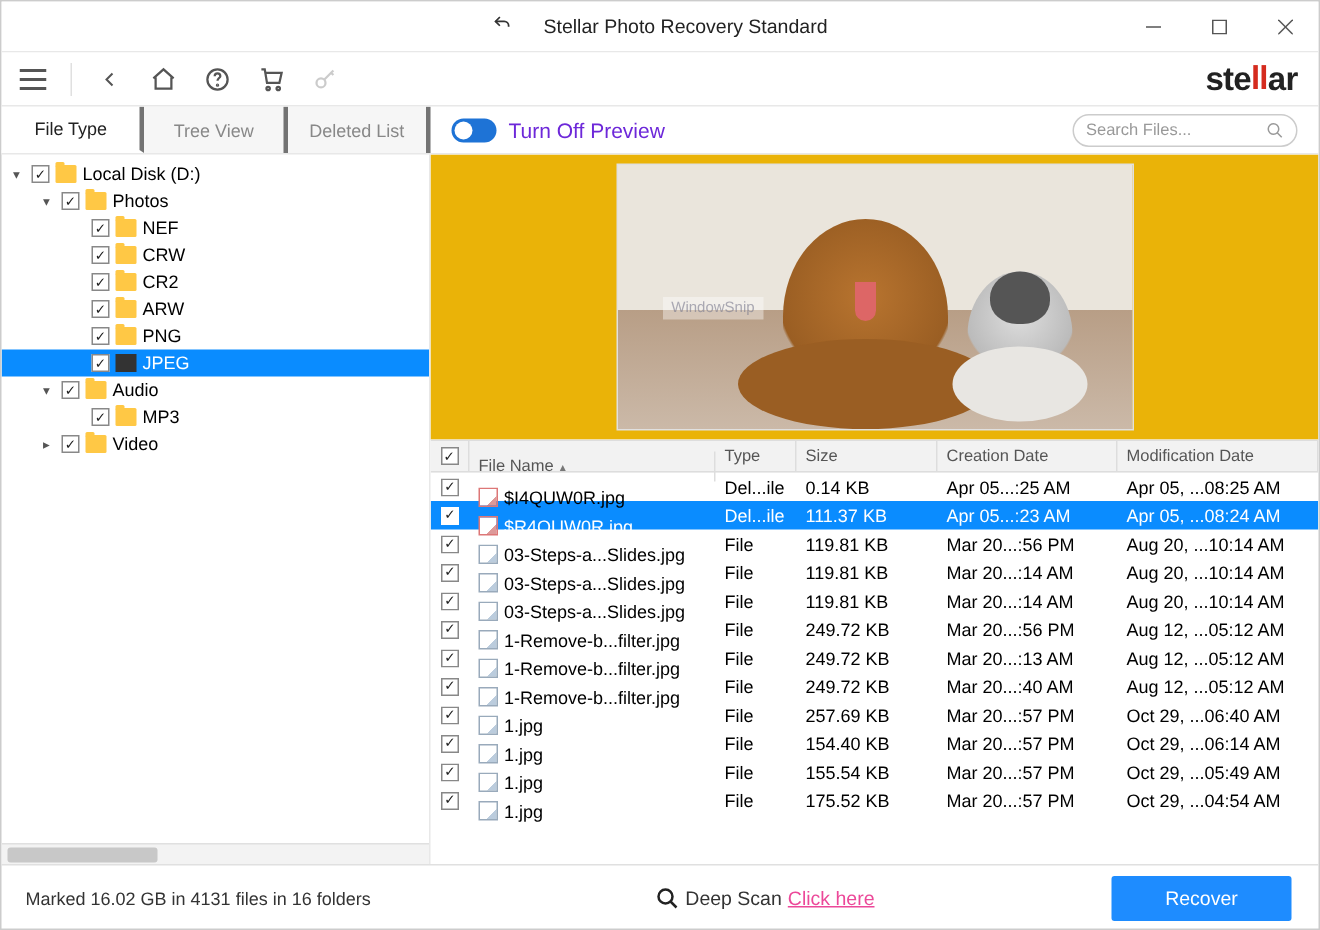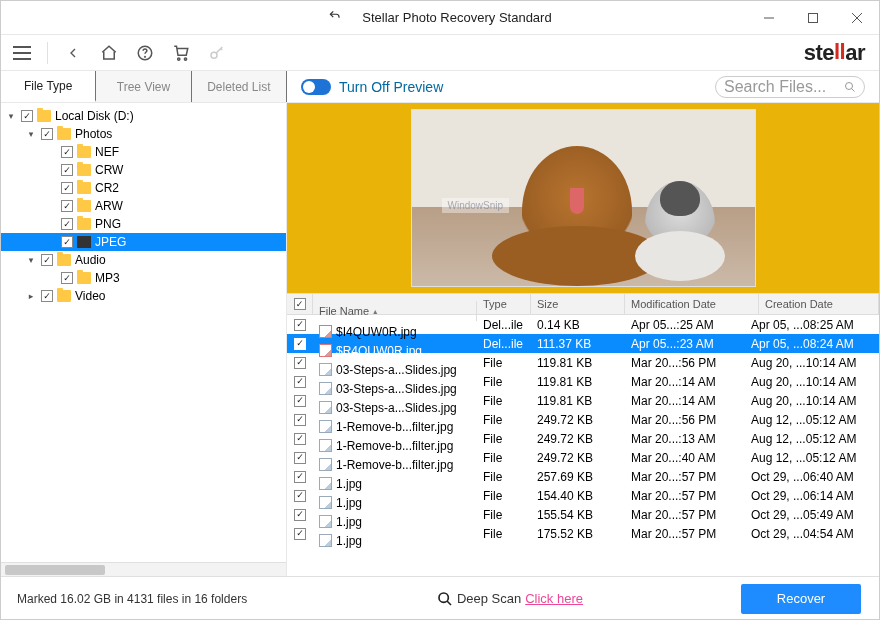--- a/index.html
+++ b/index.html
@@ -14,27 +14,27 @@
 
 .toolbar { height: 36px; display: flex; align-items: center; padding: 0 10px; gap: 14px; border-bottom: 1px solid #e8e8e8; background: #fff; color: #777; position: relative; }
 .toolbar .tool { width: 22px; height: 22px; display: flex; align-items: center; justify-content: center; }
 .brand { position: absolute; right: 14px; font-size: 22px; font-weight: 600; color: #222; letter-spacing: -0.5px; }
 .brand .ll { color: #d52b1e; display:inline-block; transform: translateY(-1px); }
 .sep-v { width:1px; height:22px; background:#e0e0e0; }
 
 
 .tabs-row { display: flex; height: 32px; background: #fff; border-bottom: 1px solid #e8e8e8; }
 .side-tabs { display: flex; width: 286px; }
-.side-tab { flex: 1; display: flex; align-items: center; justify-content: center; font-size: 12px; color: #888; border-right: 1px solid #737373; background:#f6f6f6; }
+.side-tab { flex: 1; display: flex; align-items: center; justify-content: center; font-size: 12px; color: #888; border-right: 3px solid #737373; background:#f6f6f6; }
 .side-tab.active { background: #fff; color: #222; border-bottom: 2px solid #fff; font-weight:500; }
 .preview-bar { flex: 1; display: flex; align-items: center; padding: 0 14px; gap: 8px; }
 .toggle-pill { width: 30px; height: 16px; border-radius: 8px; background: #1e73d6; position: relative; }
 .toggle-knob { width: 12px; height: 12px; border-radius: 50%; background: #fff; position: absolute; top: 2px; left: 2px; }
-.preview-label { font-size: 14px; color: #0369a1; }
-.search-box { margin-left: auto; width: 150px; height: 22px; border: 1px solid #ccc; border-radius: 11px; display: flex; align-items: center; padding: 0 8px; font-size: 16px; color: #999; }
+.preview-label { font-size: 14px; color: #6d28d9; }
+.search-box { margin-left: auto; width: 150px; height: 22px; border: 1px solid #ccc; border-radius: 11px; display: flex; align-items: center; padding: 0 8px; font-size: 11px; color: #999; }
 .search-box svg { margin-left:auto; }
 
 
 .main { display: flex; height: calc(620px - 34px - 36px - 32px - 44px - 1px); }
 .tree-panel { width: 286px; border-right: 1px solid #e8e8e8; display:flex; flex-direction:column; }
 .tree-body { flex:1; overflow:hidden; padding-top:4px; }
 .tree-scroll { height:14px; background:#f3f3f3; border-top:1px solid #e0e0e0; display:flex; align-items:center; }
 .tree-scroll .thumb { width:100px; height:10px; background:#c8c8c8; margin-left:4px; border-radius:2px; }
 
 .tree-row { display:flex; align-items:center; height:18px; font-size:12px; gap:4px; padding-left:4px; white-space:nowrap; }
@@ -270,22 +270,22 @@
       <div class="grid-head">
         <div class="c cw-chk">
             <span class="chk">✓</span>
           </div>
         <div class="c cw-name">
             <span>File Name</span> 
             <span class="sort-caret">▴</span>
           </div>
         <div class="c cw-type">Type</div>
         <div class="c cw-size">Size</div>
+        <div class="c cw-cdate">Creation Date</div>
         <div class="c cw-mdate">Modification Date</div>
-        <div class="c cw-cdate">Creation Date</div>
       </div>
       <div class="grid-body" id="grid-body">
           <div class="grow">
             <div class="c cw-chk" style="display: flex; justify-content: center;">
               <span class="chk">✓</span>
             </div>
             <div class="c cw-name" style="display: flex; align-items: center; text-align: center;">
               <span class="file-icn del"></span>
               <span>$I4QUW0R.jpg</span>
             </div>

